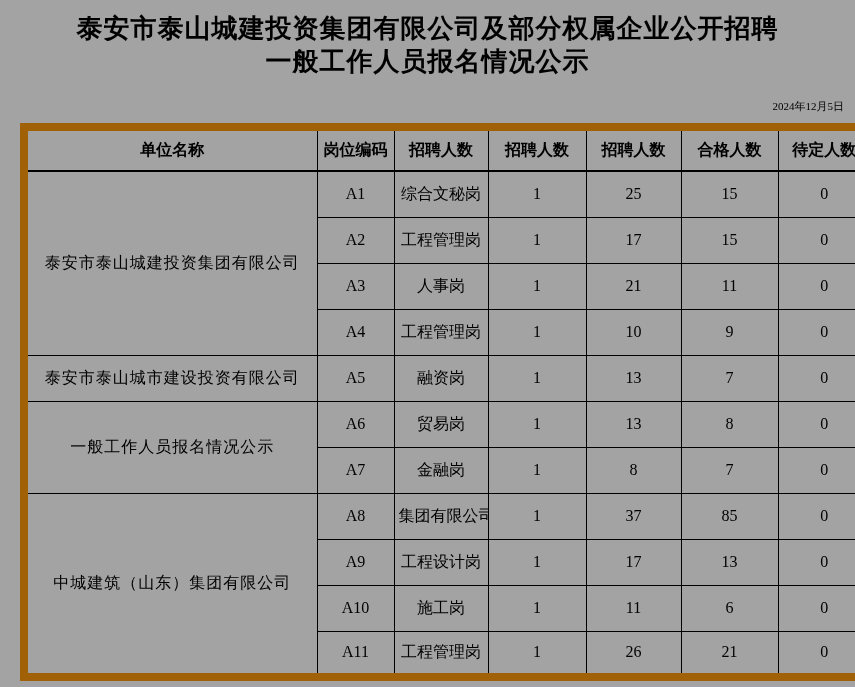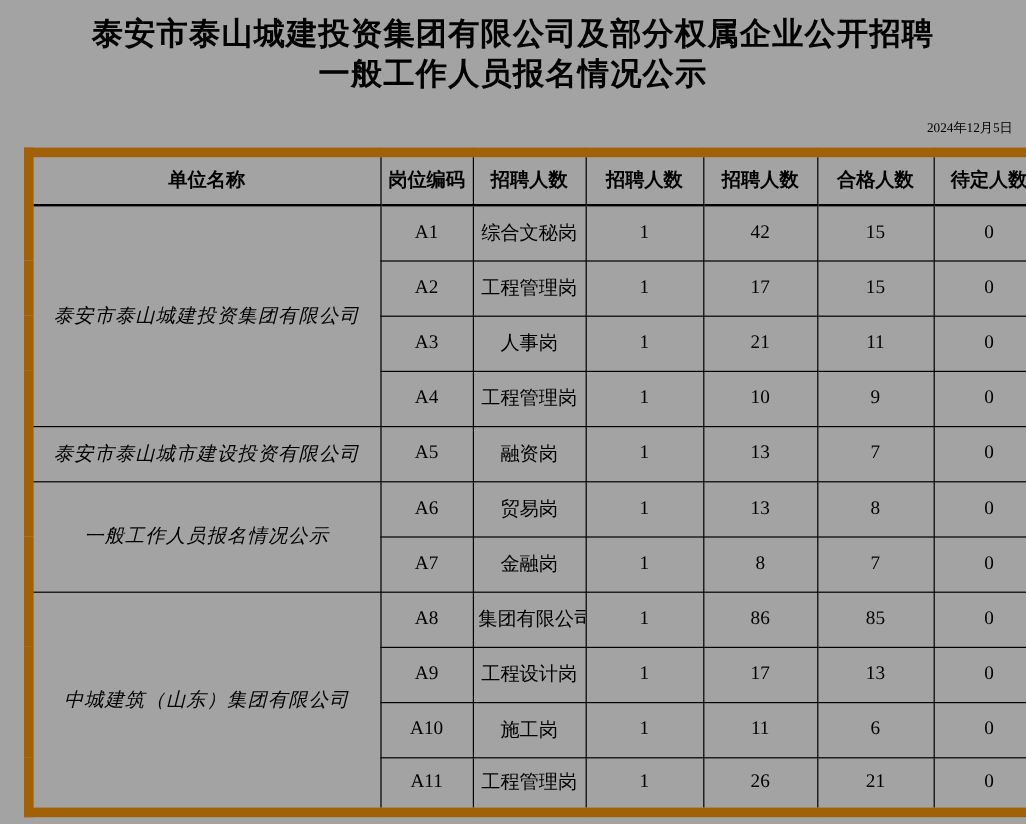--- a/index.html
+++ b/index.html
@@ -46,21 +46,21 @@
     padding: 0 4px;
     overflow: hidden;
     white-space: nowrap;
   }
   table.report thead tr { height: 44px; }
   table.report tbody tr { height: 46px; }
   table.report th {
     font-weight: bold;
     border-bottom: 2px solid #000000;
   }
-  td.company-cell { letter-spacing: 1px; font-style: italic; }
+  td.company-cell { letter-spacing: 1px; }
 </style>
 </head>
 <body>
 
 <div class="page">
 
   <div class="title">
     <div>泰安市泰山城建投资集团有限公司及部分权属企业公开招聘</div>
     <div>一般工作人员报名情况公示</div>
   </div>
@@ -87,21 +87,21 @@
         <th>合格人数</th>
         <th>待定人数</th>
       </tr>
     </thead>
     <tbody id="table-body">
         <tr>
           <td class="company-cell" rowspan="4">泰安市泰山城建投资集团有限公司</td>
           <td>A1</td>
           <td>综合文秘岗</td>
           <td>1</td>
-          <td>42</td>
+          <td>25</td>
           <td>15</td>
           <td>0</td>
         </tr>
         <tr>
           <td>A2</td>
           <td>工程管理岗</td>
           <td>1</td>
           <td>17</td>
           <td>15</td>
           <td>0</td>
@@ -146,21 +146,21 @@
           <td>1</td>
           <td>8</td>
           <td>7</td>
           <td>0</td>
         </tr>
         <tr>
           <td class="company-cell" rowspan="4">中城建筑（山东）集团有限公司</td>
           <td>A8</td>
           <td>集团有限公司</td>
           <td>1</td>
-          <td>86</td>
+          <td>37</td>
           <td>85</td>
           <td>0</td>
         </tr>
         <tr>
           <td>A9</td>
           <td>工程设计岗</td>
           <td>1</td>
           <td>17</td>
           <td>13</td>
           <td>0</td>

